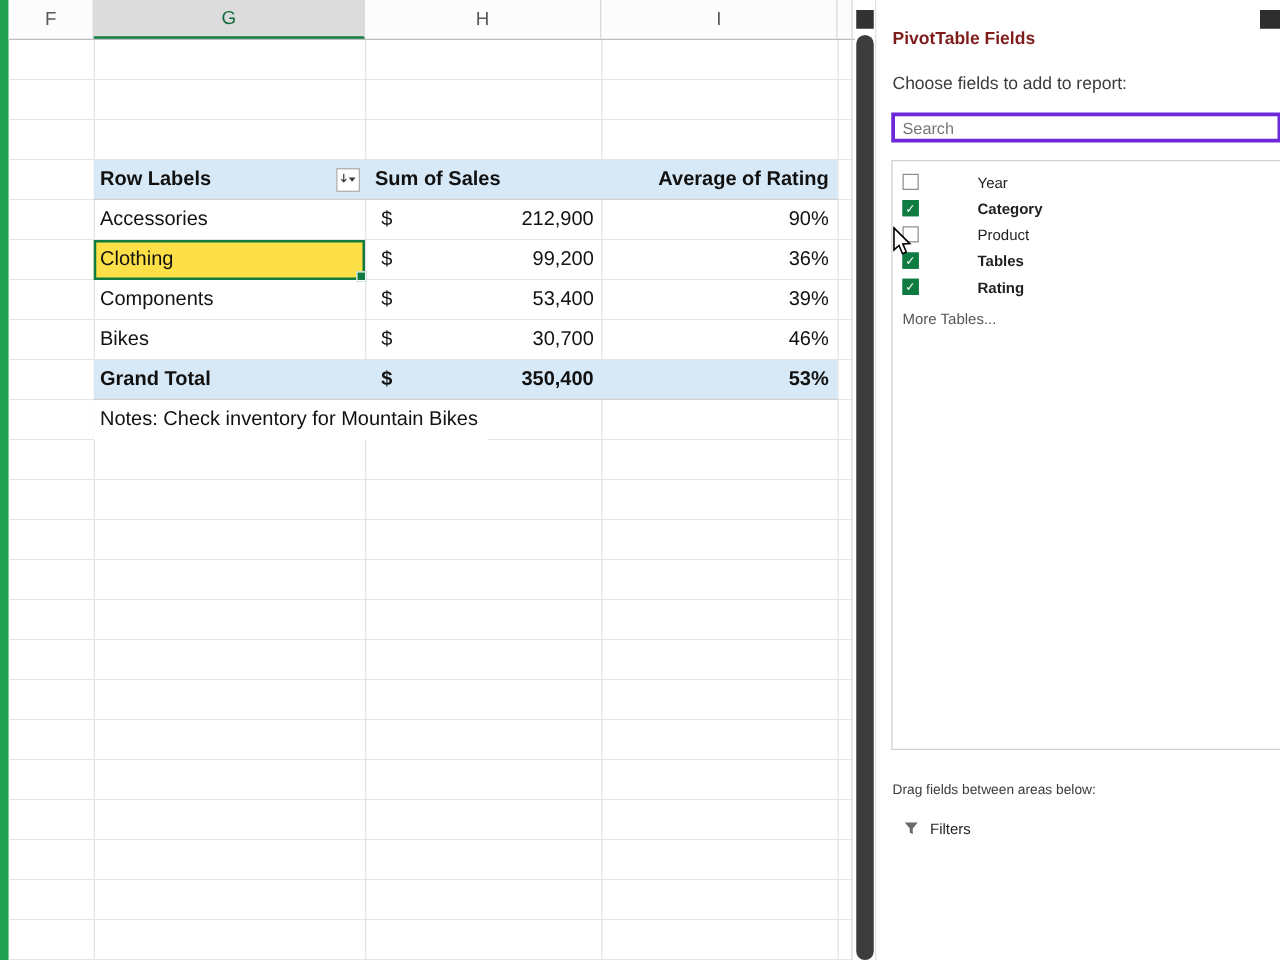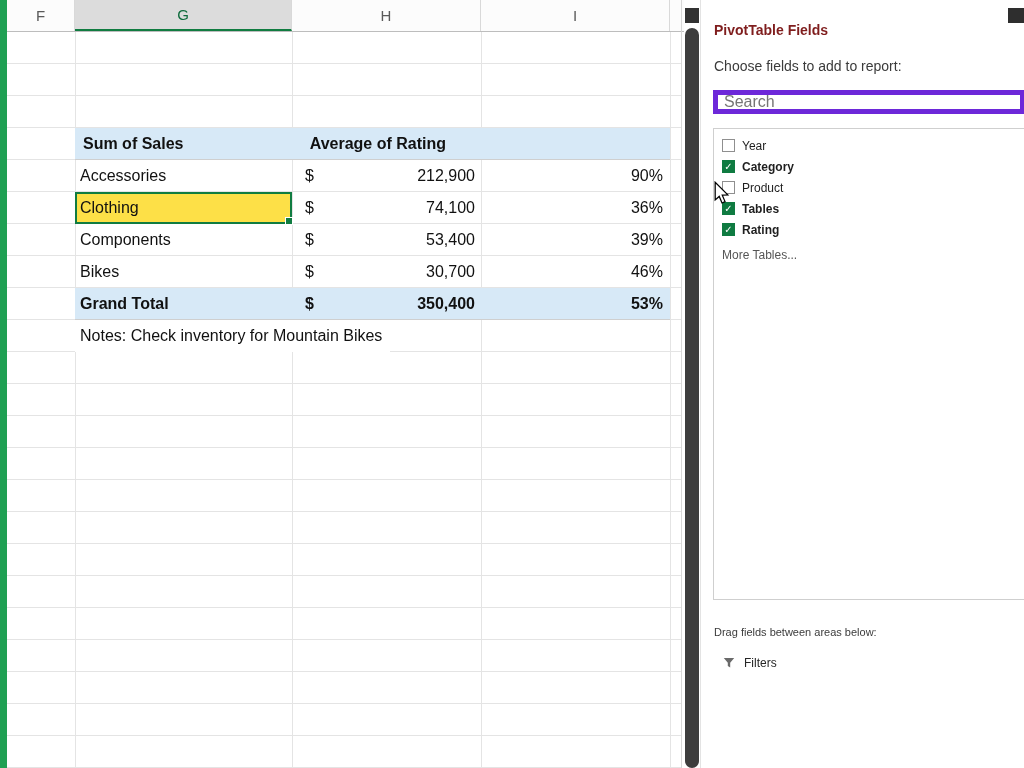--- a/index.html
+++ b/index.html
@@ -51,30 +51,30 @@
   .vscroll{position:absolute;left:684px;top:0;width:16px;height:768px;background:#fff;}
   .vs-btn{position:absolute;left:1px;top:8px;width:14px;height:15px;background:#323232;}
   .vs-thumb{position:absolute;left:1px;top:28px;width:14px;height:740px;background:#3d3d3d;border-radius:7px;}
 
   
   .panel{position:absolute;left:700px;top:0;width:324px;height:768px;background:#fff;
     border-left:1px solid #e3e3e3;box-sizing:border-box;}
   .panel-title{position:absolute;left:13px;top:22px;font-size:14px;font-weight:600;color:#7f1d1d;}
   .panel-sub{position:absolute;left:13px;top:58px;font-size:14px;color:#3b3b3b;}
   .search{position:absolute;left:12px;top:90px;width:312px;height:24px;box-sizing:border-box;
-    border:5px solid #6d28d9;font-size:16px;padding:0 6px;color:#333;outline:none;
+    border:3px solid #6d28d9;font-size:13px;padding:0 6px;color:#333;outline:none;
     font-family:"Liberation Sans",sans-serif;}
   .fields-box{position:absolute;left:12px;top:128px;width:312px;height:472px;
     border:1px solid #cfcfcf;box-sizing:border-box;padding-top:6px;}
   .field-row{display:flex;align-items:center;height:21px;padding-left:8px;gap:7px;}
   .cb{width:13px;height:13px;box-sizing:border-box;border:1px solid #8f8f8f;background:#fff;
     display:flex;align-items:center;justify-content:center;font-size:10px;color:#fff;flex:0 0 13px;}
   .cb.checked{background:#0f7b41;border-color:#0f7b41;}
   .cb.checked::after{content:"✓";}
-  .field-label{font-size:12px;color:#1f1f1f;}
+  .field-label{font-size:12px;color:#1f1f1f;margin-left:40px;}
   .field-label.bold{font-weight:700;}
   .more-tables{margin-top:4px;padding-left:8px;font-size:12px;color:#555;height:21px;
     display:flex;align-items:center;}
   .drag-hint{position:absolute;left:13px;top:626px;font-size:11px;color:#3b3b3b;}
   .area-row{position:absolute;left:22px;top:656px;display:flex;align-items:center;gap:9px;}
   .area-label{font-size:12px;color:#262626;}
   .panel-scroll-btn{position:absolute;left:1008px;top:8px;width:16px;height:15px;background:#2e2e2e;}
 
   .cursor{position:absolute;left:713px;top:181px;z-index:20;}
 </style>
@@ -96,38 +96,47 @@
   <div class="grid"></div>
   <div class="vline vl1"></div>
   <div class="vline vl2"></div>
   <div class="vline vl3"></div>
   <div class="vline vl4"></div>
   <div class="sheet-edge"></div>
 
   <div class="pivot">
 
     <div class="prow blue">
+      <div class="pc g">
+        <span>Row Labels</span>
+        <span class="rl-filter">
+          <svg width="13" height="11" viewBox="0 0 13 11">
+            <path d="M3 0.5 v6 M1 4.8 L3 7 L5 4.8" fill="none" stroke="#3b3b3b" stroke-width="1"></path>
+            <path d="M7 3.5 h5.4 L9.7 6.9 Z" fill="#3b3b3b"></path>
+          </svg>
+        </span>
+      </div>
       <div class="pc h head">Sum of Sales</div>
       <div class="pc i">Average of Rating</div>
     </div>
 
     <div class="prow data">
       <div class="pc g">Accessories</div>
       <div class="pc h">
         <span>$</span>
         <span>212,900</span>
       </div>
       <div class="pc i">90%</div>
     </div>
 
     <div class="prow data">
       <div class="pc g sel">Clothing</div>
       <div class="pc h">
         <span>$</span>
-        <span>74,100</span>
+        <span>99,200</span>
       </div>
       <div class="pc i">36%</div>
     </div>
 
     <div class="prow data">
       <div class="pc g">Components</div>
       <div class="pc h">
         <span>$</span>
         <span>53,400</span>
       </div>

